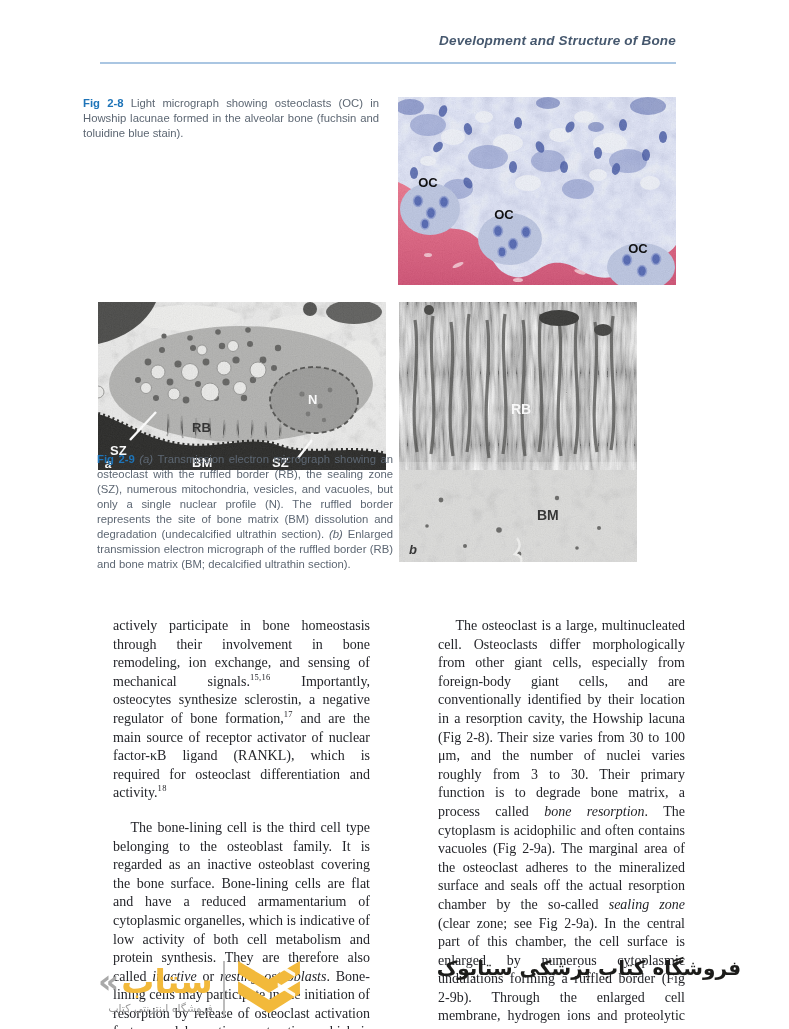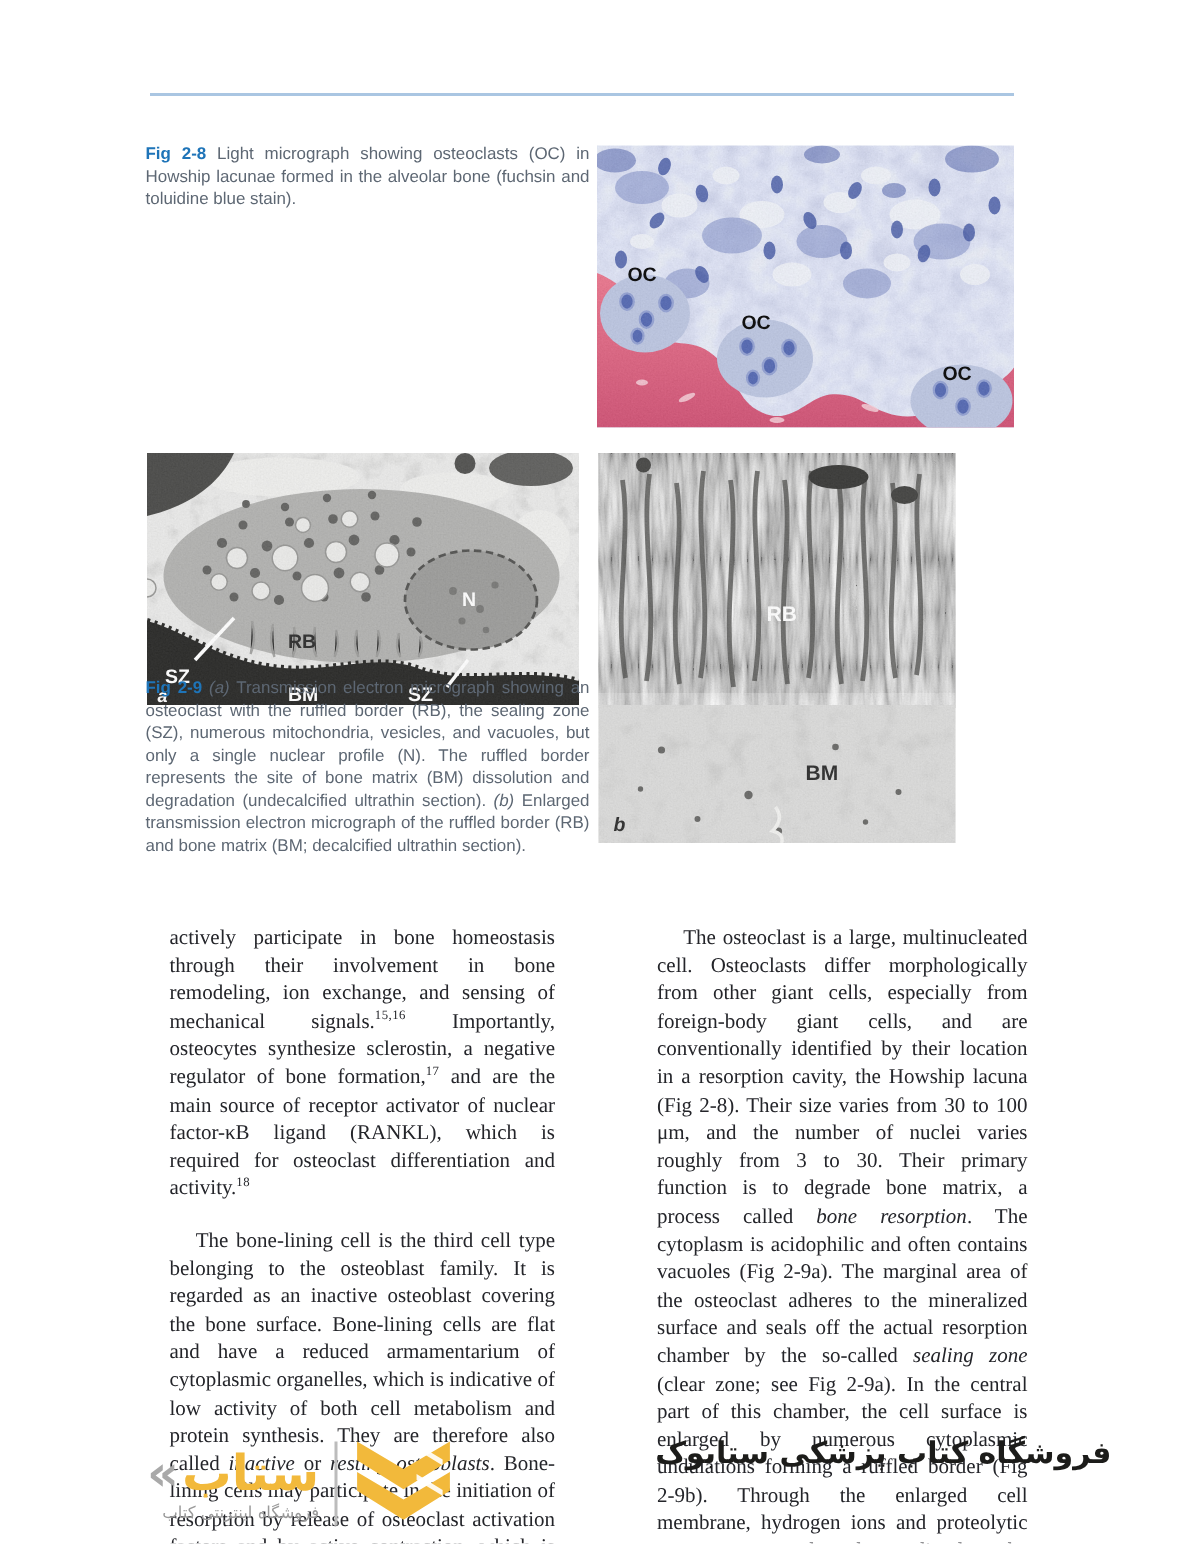--- a/index.html
+++ b/index.html
@@ -9,21 +9,21 @@
   
   .running-head{position:absolute;top:33px;left:100px;width:576px;text-align:right;
       font-family:"Liberation Sans",sans-serif;font-style:italic;font-weight:600;
       font-size:13.5px;color:#46586e;letter-spacing:.2px;}
   .head-rule{position:absolute;top:62px;left:100px;width:576px;height:2px;background:#aac6e2;}
 
   
   .caption{font-family:"Liberation Sans",sans-serif;font-size:11.3px;line-height:15px;
       color:#5d6773;text-align:justify;}
   .caption .fig-label{color:#1e74b8;font-weight:bold;}
-  .cap-2-8{position:absolute;left:97px;top:96px;width:296px;}
+  .cap-2-8{position:absolute;left:83px;top:96px;width:296px;}
   .cap-2-9{position:absolute;left:97px;top:452px;width:296px;}
 
   
   .fig{position:absolute;display:block;}
   .fig-2-8{left:398px;top:97px;}
   .fig-2-9a{left:98px;top:302px;}
   .fig-2-9b{left:399px;top:302px;}
 
   
   .bodycol{position:absolute;top:601px;font-family:"Liberation Serif","DejaVu Serif",serif;
@@ -52,20 +52,21 @@
       color:#1d1d1b;font-family:"Liberation Sans",sans-serif;margin-top:2px;white-space:nowrap;}
   .site-url .hl{color:#f0b90b;}
 
   svg text{font-family:"Liberation Sans",sans-serif;font-weight:bold;}
 </style>
 </head>
 <body>
 
 <div class="page">
 
+  <div class="running-head">Development and Structure of Bone</div>
   <div class="head-rule"></div>
 
   <div class="caption cap-2-8">
     <span class="fig-label">Fig 2-8</span>
     <span> </span>
     <span>Light micrograph showing osteoclasts (OC) in Howship lacunae formed in the alveolar bone (fuchsin and toluidine blue stain).</span>
   </div>
 
   <svg class="fig fig-2-8" width="278" height="188" viewBox="0 0 278 188" role="img">
     <defs>

